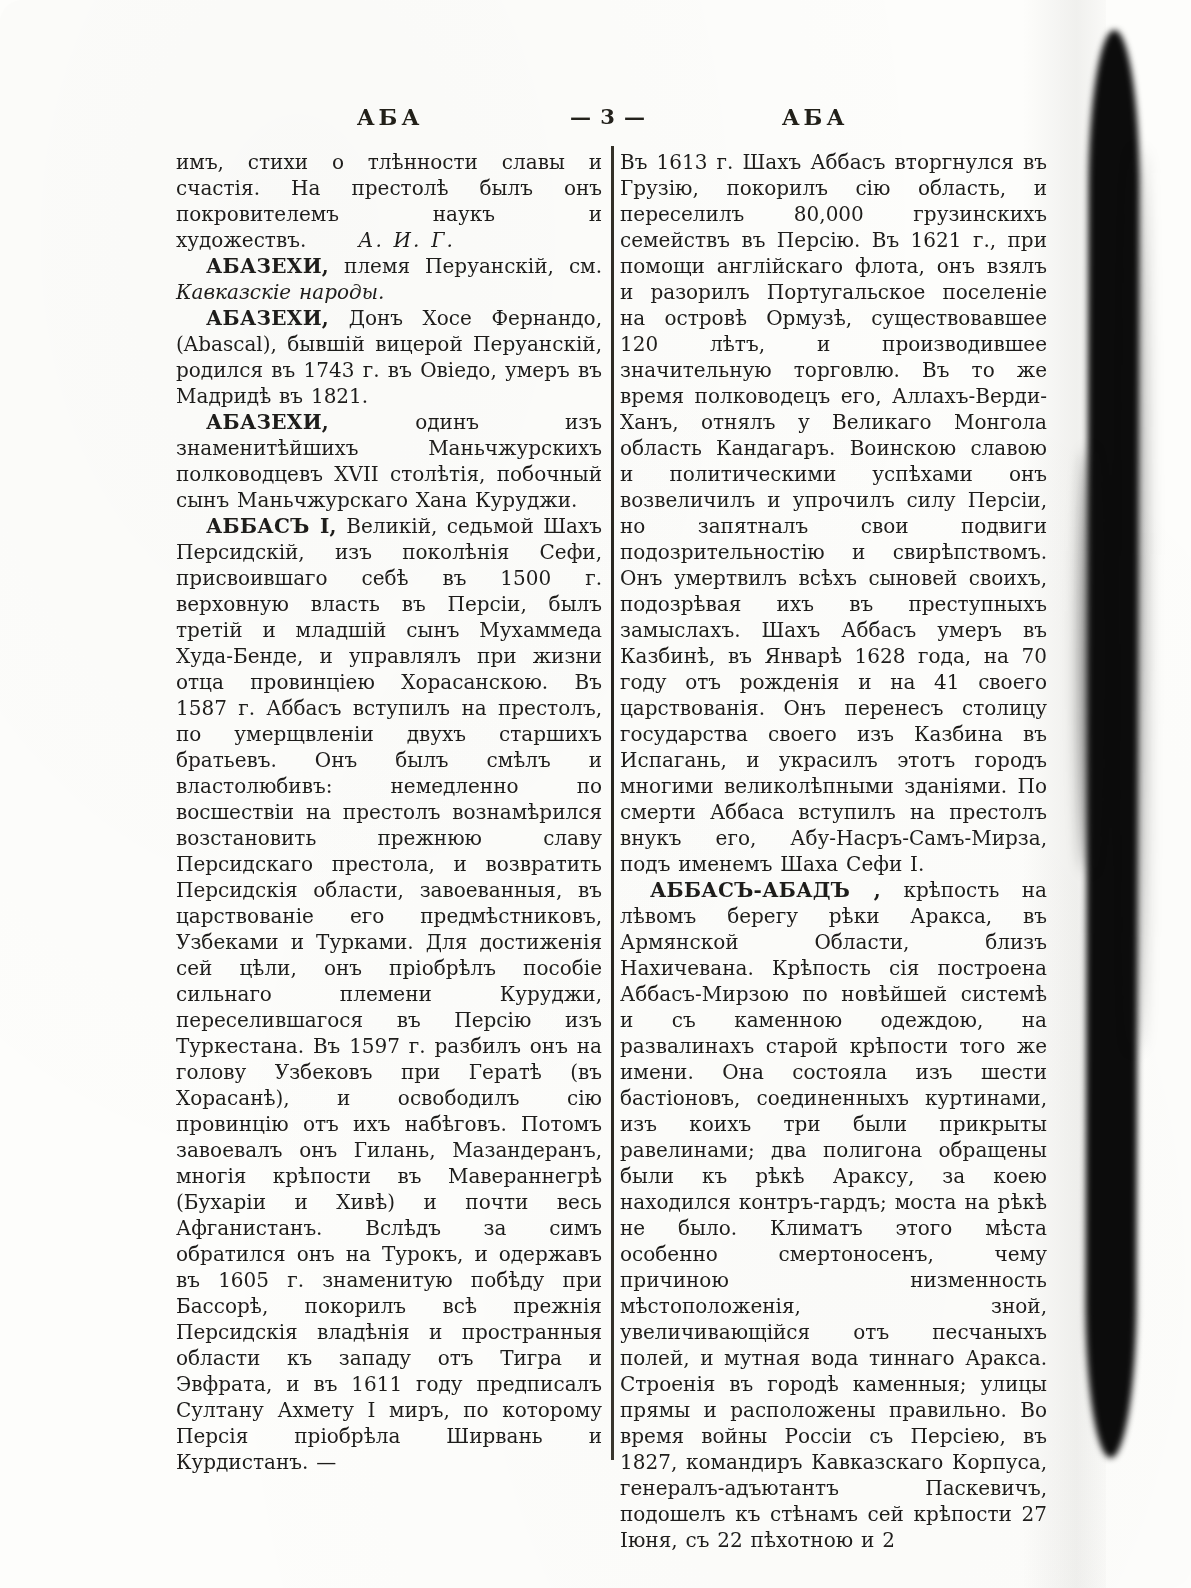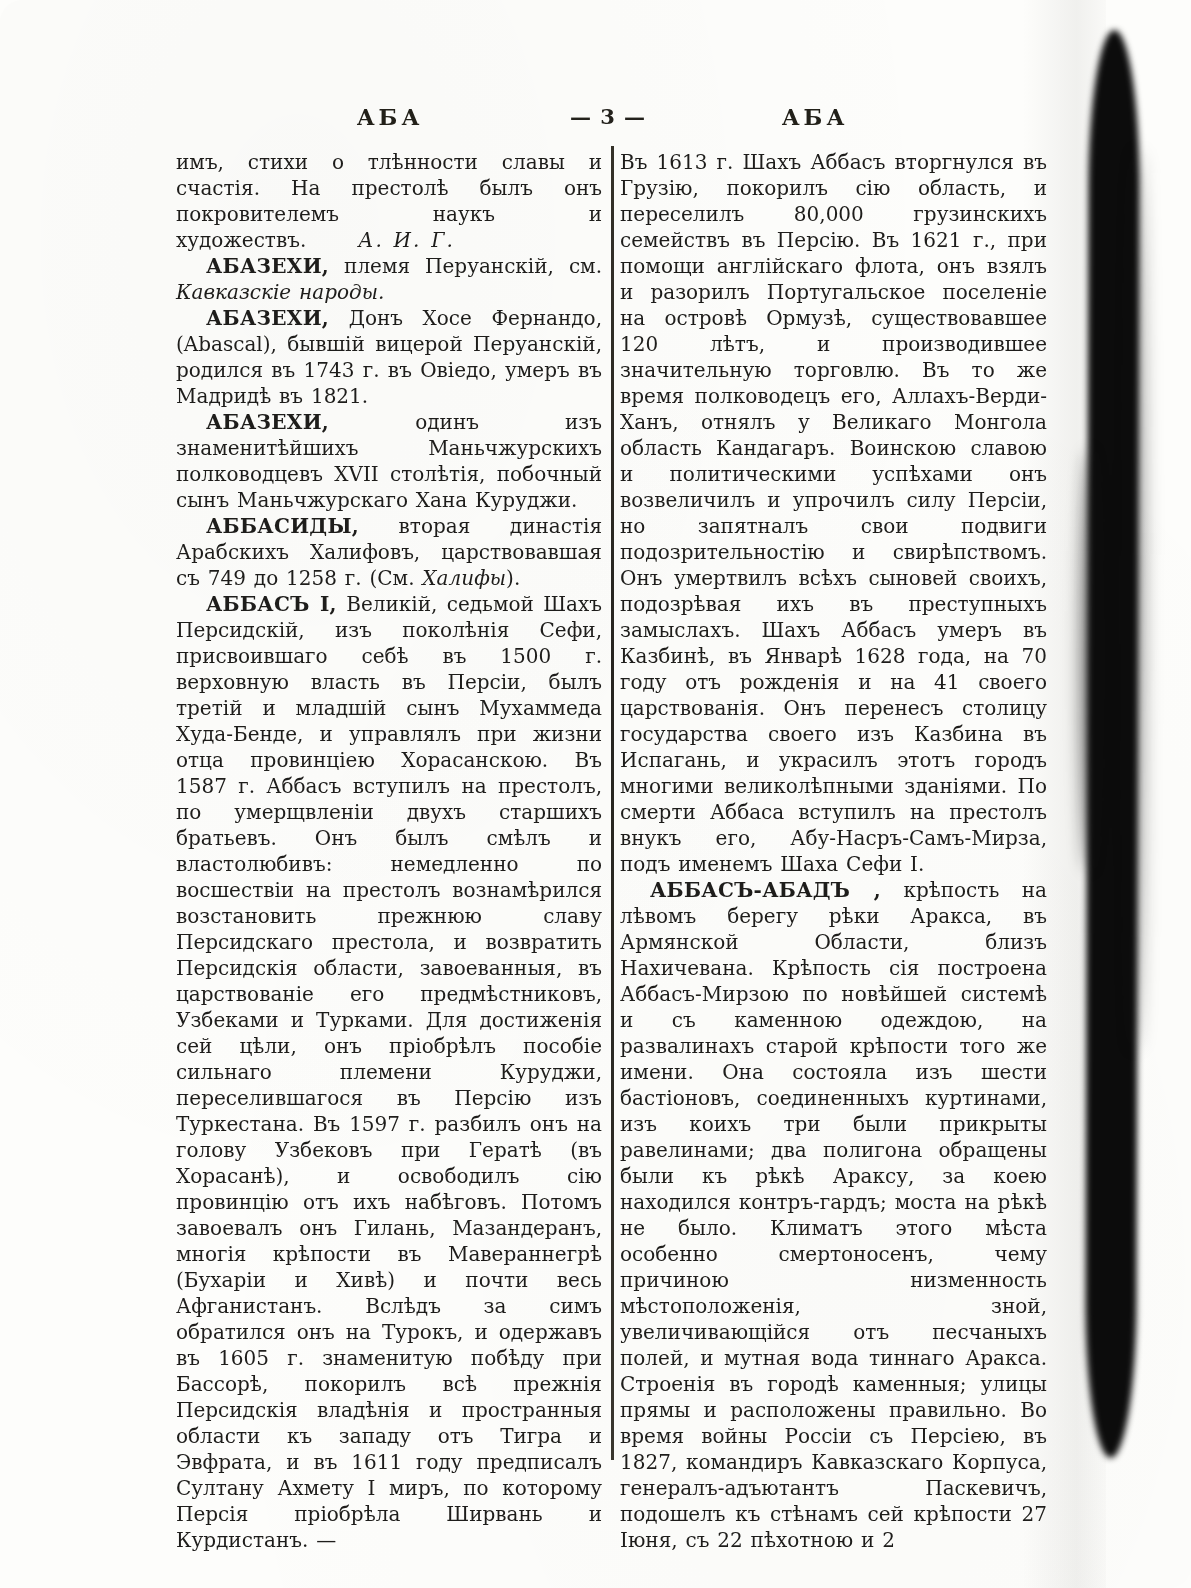--- a/index.html
+++ b/index.html
@@ -78,21 +78,20 @@
     <span class="head-side head-left">АБА</span>
     <span class="head-center">— 3 —</span>
     <span class="head-side head-right">АБА</span>
   </div>
 
   <div class="column column-left" id="col-left">
       <p class="para"><span class="run-normal">имъ, стихи о тлѣнности славы и счастія. На престолѣ былъ онъ покровителемъ наукъ и художествъ.</span><span class="run-signature">А. И. Г.</span></p>
       <p class="para indent"><span class="run-bold">АБАЗЕХИ,</span><span class="run-normal"> племя Перуанскій, см. </span><span class="run-italic">Кавказскіе народы.</span></p>
       <p class="para indent"><span class="run-bold">АБАЗЕХИ,</span><span class="run-normal"> Донъ Хосе Фернандо, (Abascal), бывшій вицерой Перуанскій, родился въ 1743 г. въ Овіедо, умеръ въ Мадридѣ въ 1821.</span></p>
       <p class="para indent"><span class="run-bold">АБАЗЕХИ,</span><span class="run-normal"> одинъ изъ знаменитѣйшихъ Маньчжурскихъ полководцевъ XVII столѣтія, побочный сынъ Маньчжурскаго Хана Куруджи.</span></p>
-      <p class="para indent"><span class="run-bold">АББАСИДЫ,</span><span class="run-normal"> вторая династія Арабскихъ Халифовъ, царствовавшая съ 749 до 1258 г. (См. </span><span class="run-italic">Халифы</span><span class="run-normal">).</span></p>
       <p class="para indent"><span class="run-bold">АББАСЪ I,</span><span class="run-normal"> Великій, седьмой Шахъ Персидскій, изъ поколѣнія Сефи, присвоившаго себѣ въ 1500 г. верховную власть въ Персіи, былъ третій и младшій сынъ Мухаммеда Худа-Бенде, и управлялъ при жизни отца провинціею Хорасанскою. Въ 1587 г. Аббасъ вступилъ на престолъ, по умерщвленіи двухъ старшихъ братьевъ. Онъ былъ смѣлъ и властолюбивъ: немедленно по восшествіи на престолъ вознамѣрился возстановить прежнюю славу Персидскаго престола, и возвратить Персидскія области, завоеванныя, въ царствованіе его предмѣстниковъ, Узбеками и Турками. Для достиженія сей цѣли, онъ пріобрѣлъ пособіе сильнаго племени Куруджи, переселившагося въ Персію изъ Туркестана. Въ 1597 г. разбилъ онъ на голову Узбековъ при Гератѣ (въ Хорасанѣ), и освободилъ сію провинцію отъ ихъ набѣговъ. Потомъ завоевалъ онъ Гилань, Мазандеранъ, многія крѣпости въ Мавераннегрѣ (Бухаріи и Хивѣ) и почти весь Афганистанъ. Вслѣдъ за симъ обратился онъ на Турокъ, и одержавъ въ 1605 г. знаменитую побѣду при Бассорѣ, покорилъ всѣ прежнія Персидскія владѣнія и пространныя области къ западу отъ Тигра и Эвфрата, и въ 1611 году предписалъ Султану Ахмету I миръ, по которому Персія пріобрѣла Ширвань и Курдистанъ. —</span></p>
     </div>
 
   <div class="divider"></div>
 
   <div class="column column-right" id="col-right">
       <p class="para"><span class="run-normal">Въ 1613 г. Шахъ Аббасъ вторгнулся въ Грузію, покорилъ сію область, и переселилъ 80,000 грузинскихъ семействъ въ Персію. Въ 1621 г., при помощи англійскаго флота, онъ взялъ и разорилъ Португальское поселеніе на островѣ Ормузѣ, существовавшее 120 лѣтъ, и производившее значительную торговлю. Въ то же время полководецъ его, Аллахъ-Верди-Ханъ, отнялъ у Великаго Монгола область Кандагаръ. Воинскою славою и политическими успѣхами онъ возвеличилъ и упрочилъ силу Персіи, но запятналъ свои подвиги подозрительностію и свирѣпствомъ. Онъ умертвилъ всѣхъ сыновей своихъ, подозрѣвая ихъ въ преступныхъ замыслахъ. Шахъ Аббасъ умеръ въ Казбинѣ, въ Январѣ 1628 года, на 70 году отъ рожденія и на 41 своего царствованія. Онъ перенесъ столицу государства своего изъ Казбина въ Испагань, и украсилъ этотъ городъ многими великолѣпными зданіями. По смерти Аббаса вступилъ на престолъ внукъ его, Абу-Насръ-Самъ-Мирза, подъ именемъ Шаха Сефи I.</span></p>
       <p class="para indent"><span class="run-bold">АББАСЪ-АБАДЪ ,</span><span class="run-normal"> крѣпость на лѣвомъ берегу рѣки Аракса, въ Армянской Области, близъ Нахичевана. Крѣпость сія построена Аббасъ-Мирзою по новѣйшей системѣ и съ каменною одеждою, на развалинахъ старой крѣпости того же имени. Она состояла изъ шести бастіоновъ, соединенныхъ куртинами, изъ коихъ три были прикрыты равелинами; два полигона обращены были къ рѣкѣ Араксу, за коею находился контръ-гардъ; моста на рѣкѣ не было. Климатъ этого мѣста особенно смертоносенъ, чему причиною низменность мѣстоположенія, зной, увеличивающійся отъ песчаныхъ полей, и мутная вода тиннаго Аракса. Строенія въ городѣ каменныя; улицы прямы и расположены правильно. Во время войны Россіи съ Персіею, въ 1827, командиръ Кавказскаго Корпуса, генералъ-адъютантъ Паскевичъ, подошелъ къ стѣнамъ сей крѣпости 27 Іюня, съ 22 пѣхотною и 2</span></p>
     </div>
 

